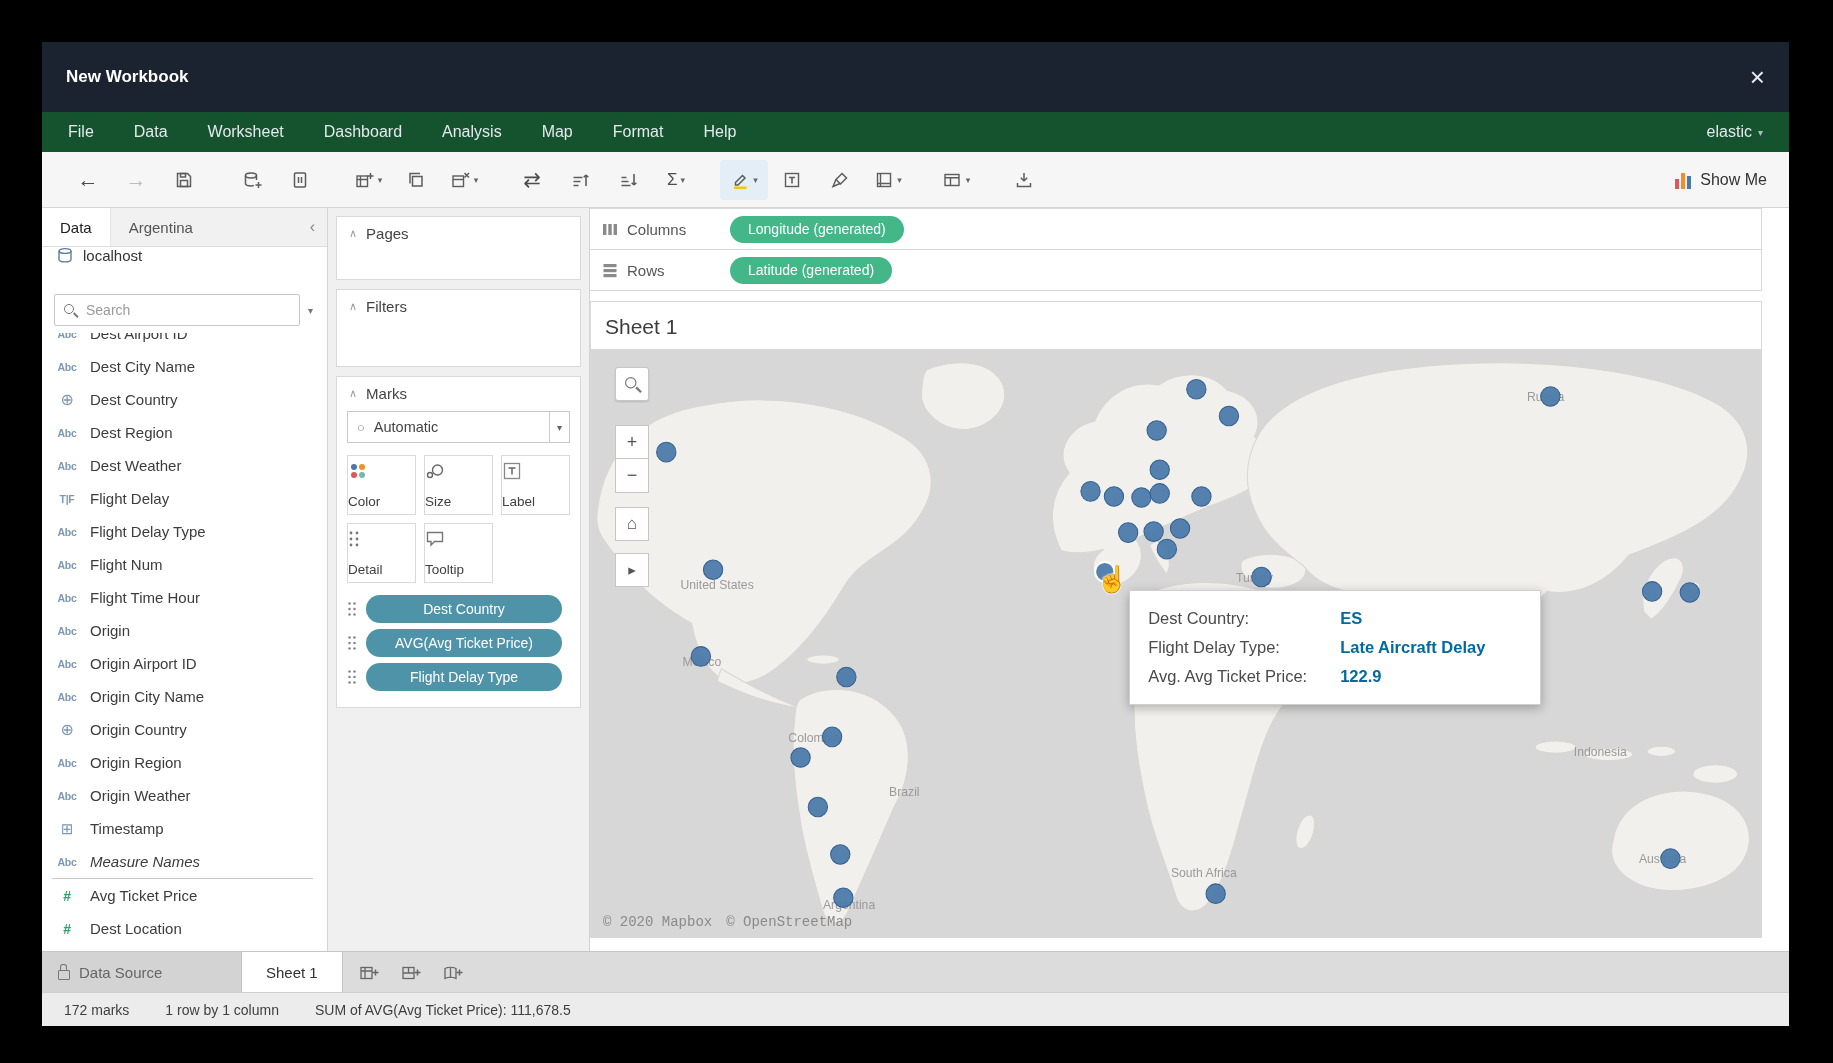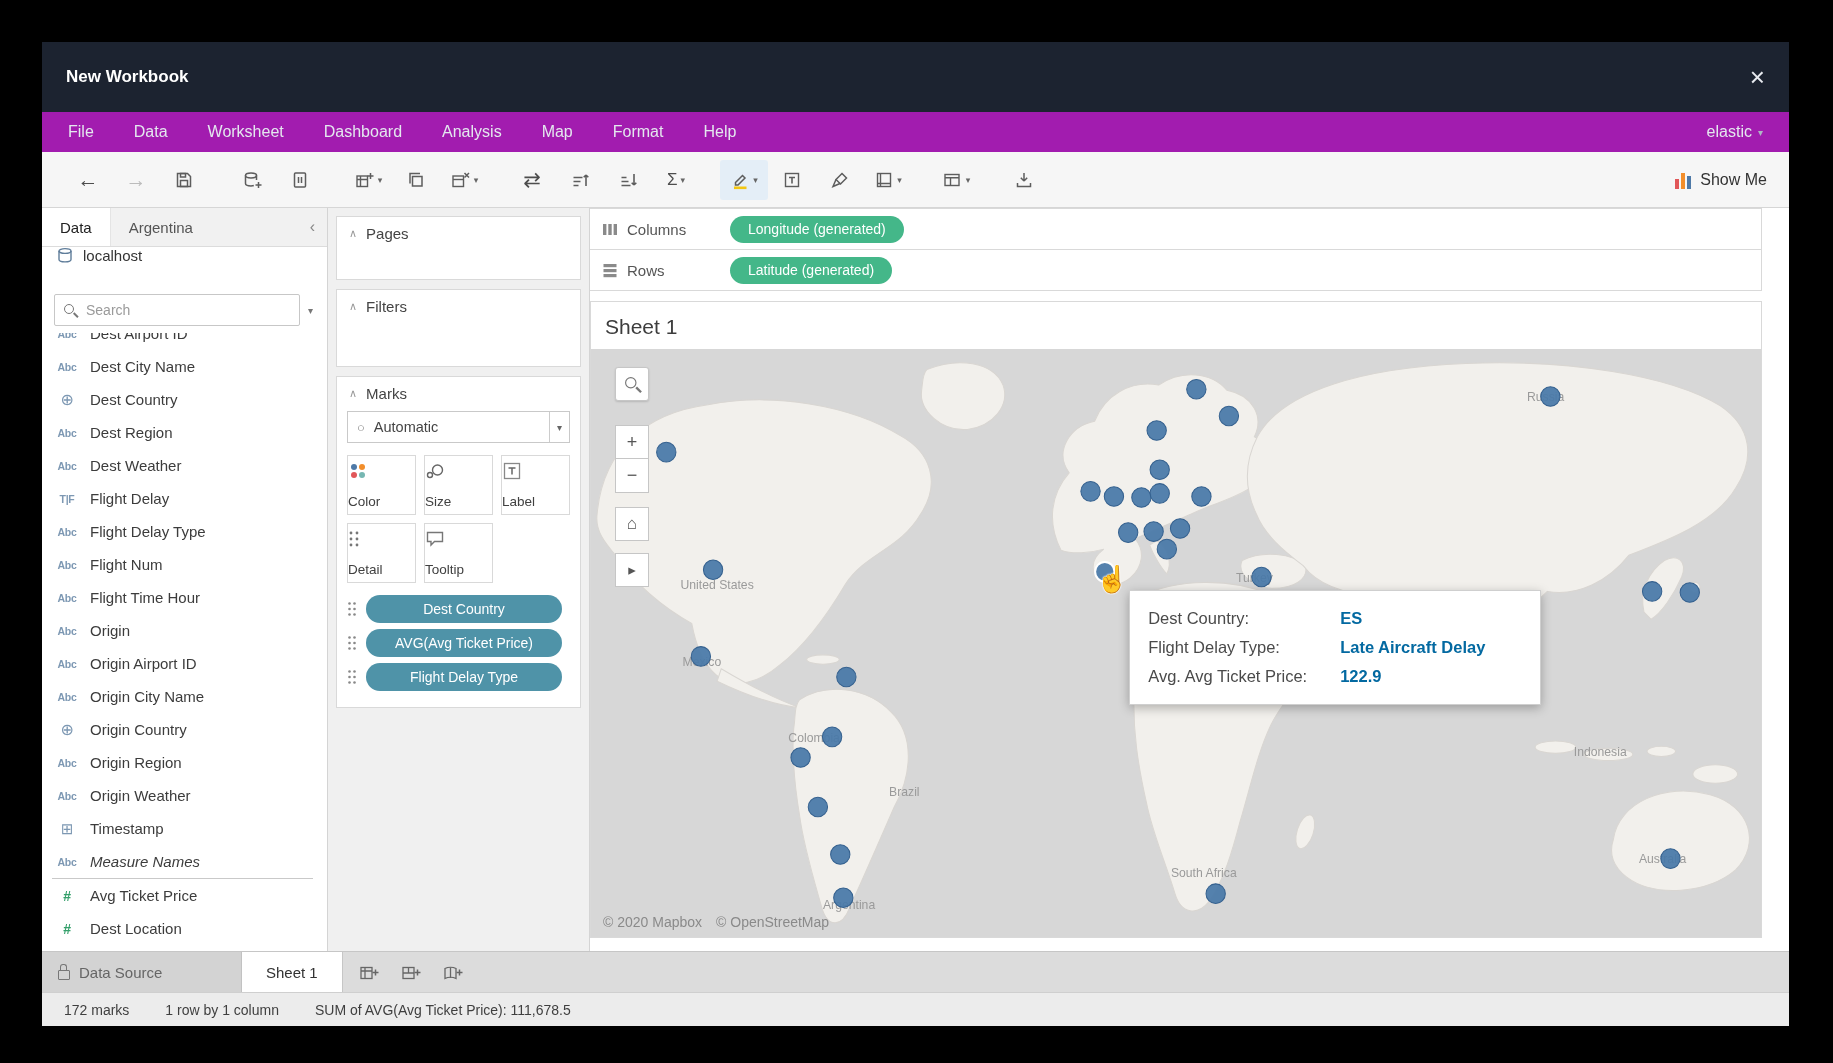--- a/index.html
+++ b/index.html
@@ -4,21 +4,21 @@
 <style>
   html,body{margin:0;padding:0;background:#000;}
   body{width:1833px;height:1063px;position:relative;overflow:hidden;
        font-family:"Liberation Sans",sans-serif;-webkit-font-smoothing:antialiased;}
   .window{position:absolute;left:42px;top:42px;width:1747px;height:984px;background:#fff;
           display:flex;flex-direction:column;overflow:hidden;}
   
   .titlebar{height:44px;background:#1c2330;display:flex;align-items:center;padding:13px 24px;flex:none;}
   .titlebar .title{color:#fff;font-size:17px;font-weight:bold;}
   .close-x{margin-left:auto;color:#e8ebf0;font-size:26px;line-height:1;cursor:default;}
-  .menubar{height:40px;background:#a21caf;display:flex;align-items:center;gap:40px;
+  .menubar{height:40px;background:#14532d;display:flex;align-items:center;gap:40px;
            padding:0 26px;flex:none;}
   .menu-item{color:#e4e8ef;font-size:16px;}
   .menu-user{margin-left:auto;color:#e4e8ef;font-size:16px;display:flex;align-items:center;gap:6px;}
   .menu-user .sm{font-size:10px;color:#aeb6c4;}
   
   .toolbar{height:55px;background:#f6f6f6;border-bottom:1px solid #d6d6d6;display:flex;
            align-items:center;padding:0 22px;flex:none;}
   .tbtn{height:40px;min-width:40px;padding:0 4px;display:flex;align-items:center;justify-content:center;
         gap:3px;color:#4d4d4d;border-radius:3px;}
   .tbtn.selected{background:#e4eef7;}
@@ -110,21 +110,21 @@
   .mc.minus{border-top:none;}
   .mc.home{margin-top:14px;font-size:17px;}
   .mc.play{margin-top:12px;font-size:15px;}
   .map-tooltip{position:absolute;left:46%;top:41%;width:412px;box-sizing:border-box;background:#fff;
                border:1px solid #cfcfcf;box-shadow:0 3px 10px rgba(0,0,0,.28);padding:13px 18px;z-index:4;}
   .trow{display:flex;line-height:29px;font-size:16.5px;color:#4a4a4a;}
   .tlabel{width:192px;flex:none;}
   .tval{font-weight:bold;color:#0369a1;}
   .hand-cursor{position:absolute;left:43.2%;top:36.6%;font-size:26px;color:#111;z-index:5;
                text-shadow:0 0 2px #fff,0 0 2px #fff;}
-  .attribution{position:absolute;left:12px;bottom:7px;display:flex;gap:14px;font-size:14px;color:#8a8a8a;z-index:3;}
+  .attribution{position:absolute;left:12px;bottom:7px;display:flex;gap:14px;font-size:14px;color:#8a8a8a;z-index:3;font-family:Liberation Mono, monospace;}
   
   .tabstrip{height:40px;flex:none;background:#dcdcdc;border-top:1px solid #c6c6c6;display:flex;align-items:stretch;}
   .ds-tab{width:200px;flex:none;display:flex;align-items:center;gap:9px;padding:0 16px;box-sizing:border-box;
           color:#666;font-size:15px;background:#d3d3d3;border-right:1px solid #c2c2c2;}
   .lock{width:10px;height:8px;border:1.5px solid #777;border-radius:1px;position:relative;margin-top:5px;flex:none;}
   .lock::before{content:"";position:absolute;width:5px;height:5px;border:1.5px solid #777;border-bottom:none;
                 border-radius:3px 3px 0 0;left:0.5px;top:-6.5px;}
   .sheet-tab{display:flex;align-items:center;padding:0 24px;background:#fff;color:#333;font-size:15px;
              border-right:1px solid #c6c6c6;}
   .newbtns{display:flex;align-items:center;gap:12px;padding:0 12px;}

